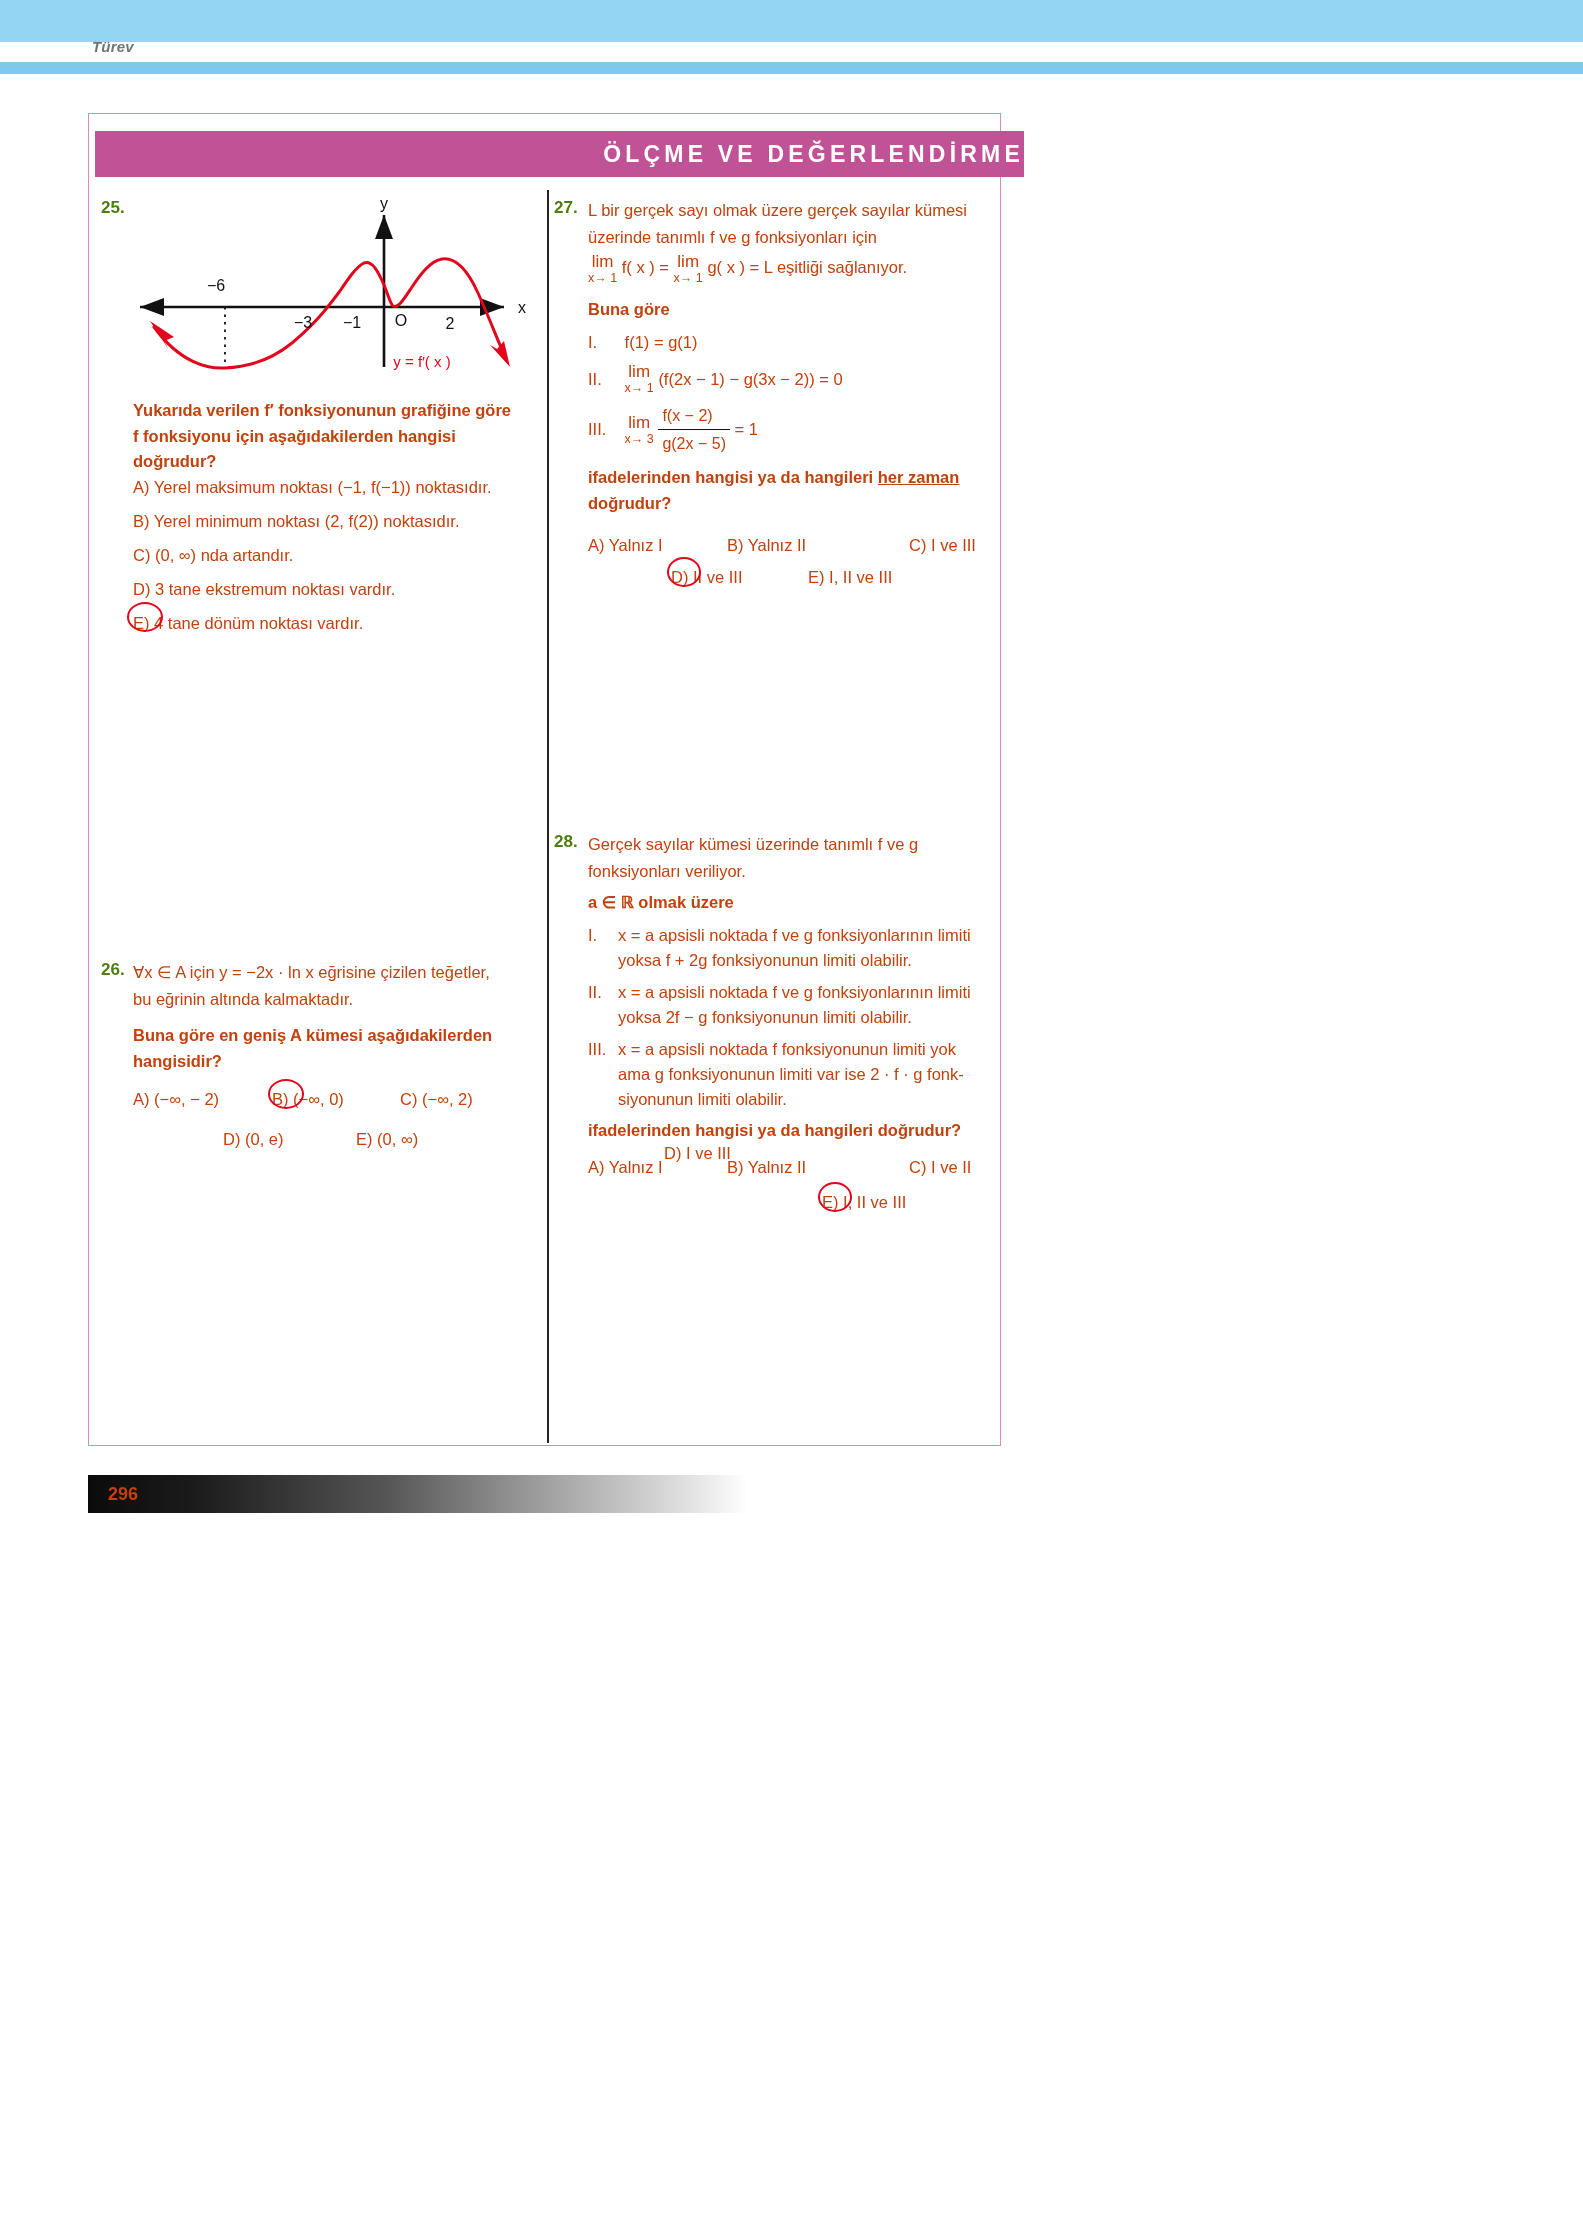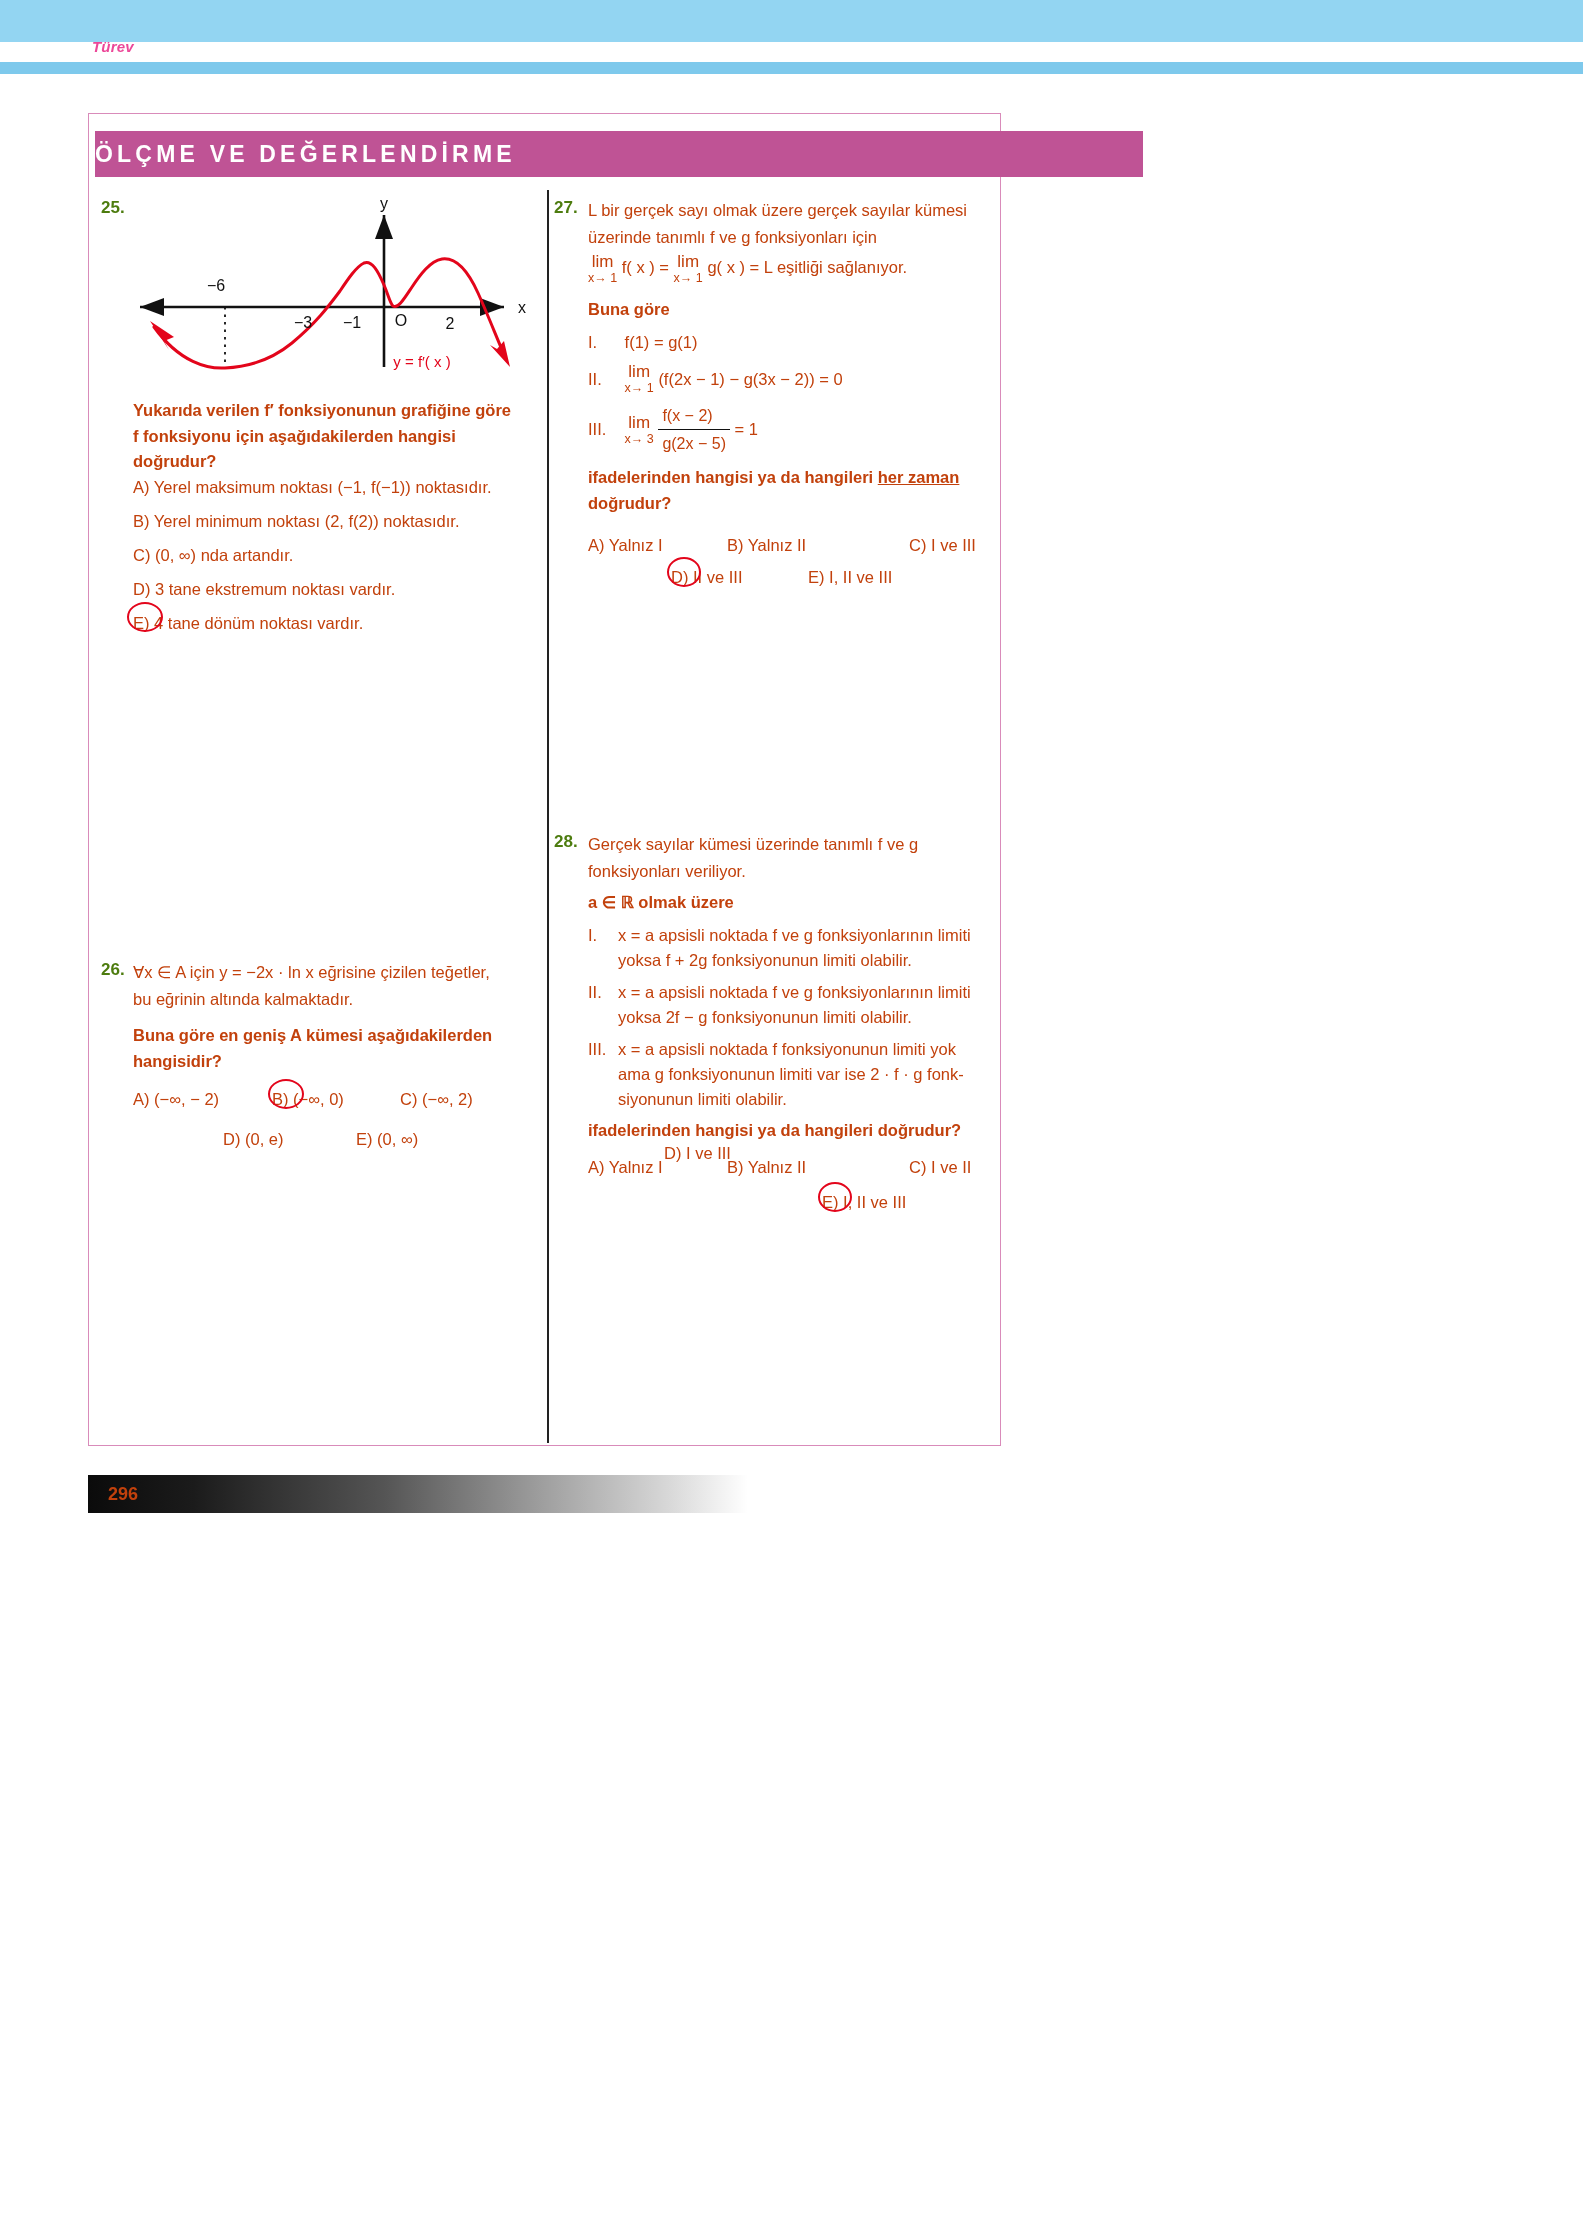--- a/index.html
+++ b/index.html
@@ -14,40 +14,40 @@
 
   
   .topbar-blue {
     position: absolute; left: 0; top: 0; width: 1583px; height: 42px;
     background: #93d5f2;
   }
   .header-label {
     position: absolute; left: 92px; top: 38px;
     font-family: "Liberation Sans", sans-serif;
     font-style: italic; font-weight: 700;
-    font-size: 15px; color: #ec4899;
+    font-size: 15px; color: #737373;
     letter-spacing: .2px;
   }
   .topbar-blue2 {
     position: absolute; left: 0; top: 62px; width: 1583px; height: 12px;
     background: #7ec9ec;
   }
 
   
   .content-box {
     position: absolute; left: 88px; top: 113px;
     width: 913px; height: 1333px;
     border: 1.5px solid #d98bba;
     background: #fff;
   }
   .banner {
     position: absolute; left: 95px; top: 131px;
-    width: 1048px; height: 46px;
+    width: 929px; height: 46px;
     background: #bf5395;
-    display: flex; align-items: center; justify-content: flex-start;
+    display: flex; align-items: center; justify-content: flex-end;
   }
   .banner-text {
     color: #fff; font-weight: 700; font-size: 23px;
     letter-spacing: 4.2px;
     font-family: "Liberation Sans", sans-serif;
   }
 
   
   .col-divider {
     position: absolute; left: 547px; top: 190px;

